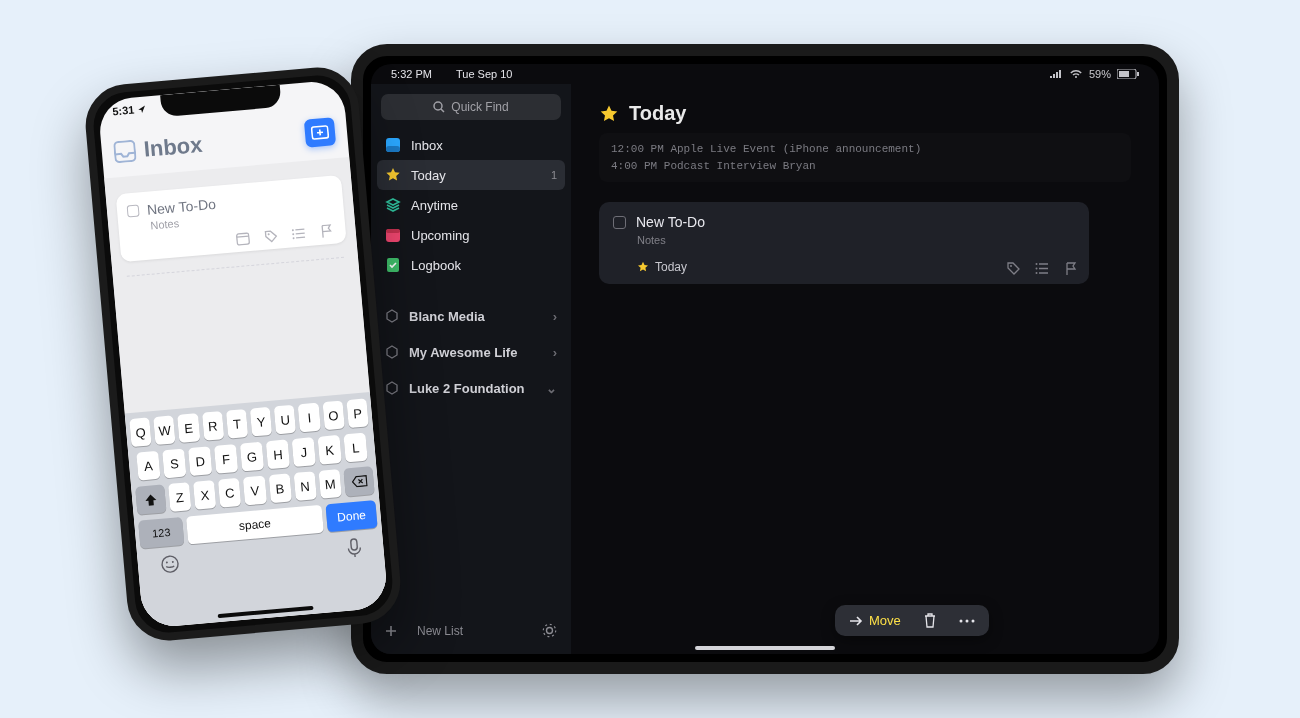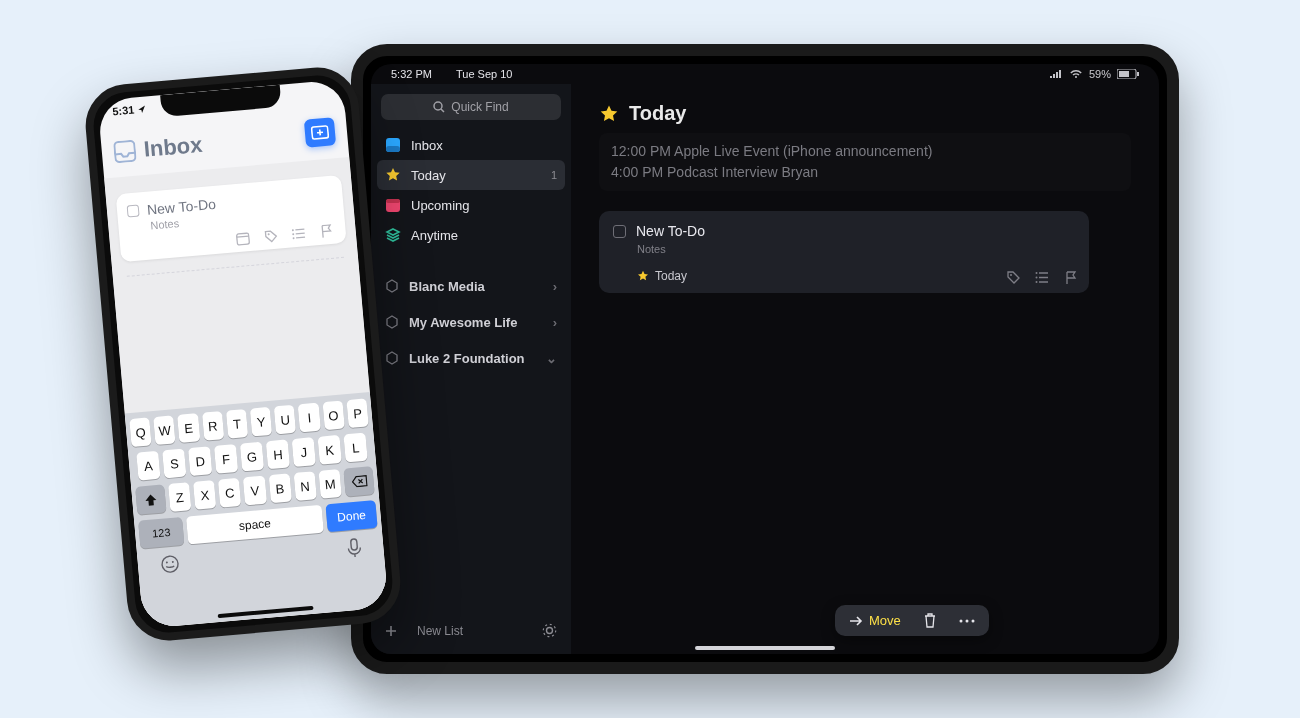--- a/index.html
+++ b/index.html
@@ -24,21 +24,21 @@
 .sb-badge{margin-left:auto;color:#8c8c93;font-size:11px;}
 .sb-spacer{height:18px;}
 .sb-area{display:flex;align-items:center;gap:10px;height:36px;padding:0 14px;color:#d0d0d6;font-size:13px;font-weight:700;}
 .sb-chevron{margin-left:auto;color:#6b6b72;}
 .sb-footer{margin-top:auto;display:flex;align-items:center;justify-content:space-between;padding:10px 14px;color:#8c8c93;font-size:12px;}
 .sb-newlist{display:flex;align-items:center;gap:20px;}
 
 
 .main{position:absolute;top:20px;left:200px;right:0;bottom:0;padding:18px 28px;}
 .today-title{display:flex;align-items:center;gap:10px;font-size:20px;font-weight:700;color:#eaeaea;}
-.events{margin:8px 0 20px;background:rgba(255,255,255,.02);border-radius:8px;padding:8px 12px;font-size:14px;color:#7b7b82;line-height:1.5;}
+.events{margin:8px 0 20px;background:rgba(255,255,255,.02);border-radius:8px;padding:8px 12px;font-size:11px;color:#7b7b82;line-height:1.5;font-family:Liberation Mono, monospace;}
 .card{background:#1f2128;border-radius:10px;padding:12px 14px 10px 14px;width:490px;position:relative;}
 .card-row{display:flex;align-items:center;gap:10px;}
 .card-check{width:13px;height:13px;border:1.5px solid #6e6e76;border-radius:3px;}
 .card-title{font-size:14px;color:#e8e8ee;}
 .card-notes{font-size:11px;color:#808088;margin:4px 0 14px 24px;}
 .card-when{display:flex;align-items:center;gap:6px;margin-left:24px;font-size:12px;color:#c8c8cf;}
 .card-icons{position:absolute;right:10px;bottom:8px;display:flex;gap:14px;color:#7e7e86;}
 
 
 .float-bar{position:absolute;left:50%;transform:translateX(-30px);bottom:18px;background:#2d2f36;border-radius:10px;display:flex;align-items:center;gap:22px;padding:8px 14px;color:#fde047;box-shadow:0 4px 14px rgba(0,0,0,.4);}
@@ -142,33 +142,42 @@
             <svg width="16" height="16">
               <path d="M8 1l2 4.3 4.7.5-3.5 3.2.9 4.6L8 11.3 3.9 13.6l.9-4.6L1.3 5.8 6 5.3z" fill="#f7c92f"></path>
             </svg>
           </span>
         <span>Today</span>
         <span class="sb-badge">1</span>
       </div>
       <div class="sb-item">
         <span class="ico">
             <svg width="16" height="16">
+              <path d="M8 2l6 3-6 3-6-3z M2 8l6 3 6-3 M2 11l6 3 6-3" fill="none" stroke="#2fbf9c" stroke-width="1.6"></path>
+            </svg>
+          </span>
+        <span>Anytime</span>
+      </div>
+      <div class="sb-item">
+        <span class="ico">
+            <svg width="16" height="16">
               <rect x="1" y="2" width="14" height="13" rx="3" fill="#ef466f"></rect>
               <rect x="1" y="2" width="14" height="4" rx="3" fill="#c4314f"></rect>
             </svg>
           </span>
         <span>Upcoming</span>
       </div>
       <div class="sb-item">
         <span class="ico">
             <svg width="16" height="16">
-              <path d="M8 2l6 3-6 3-6-3z M2 8l6 3 6-3 M2 11l6 3 6-3" fill="none" stroke="#2fbf9c" stroke-width="1.6"></path>
-            </svg>
-          </span>
-        <span>Anytime</span>
+              <rect x="2" y="1" width="12" height="14" rx="2" fill="#3fbe6a"></rect>
+              <path d="M5 8l2 2 4-4" fill="none" stroke="#fff" stroke-width="1.6"></path>
+            </svg>
+          </span>
+        <span>Logbook</span>
       </div>
 
       <div class="sb-spacer"></div>
       <div class="sb-area">
         <span class="ico">
             <svg width="14" height="14">
               <path d="M7 1l5 3v6l-5 3-5-3V4z" fill="none" stroke="#7d7d85" stroke-width="1.3"></path>
             </svg>
           </span>
         <span>Blanc Media</span>

